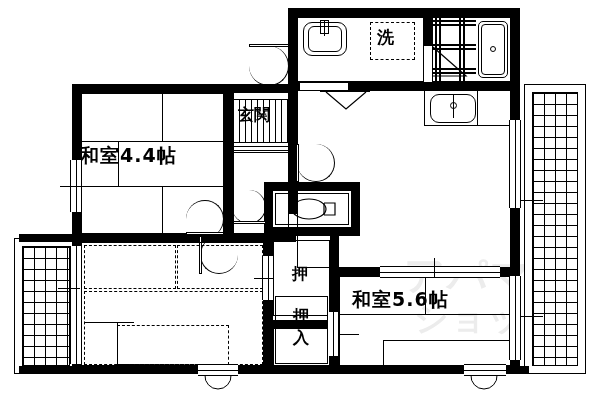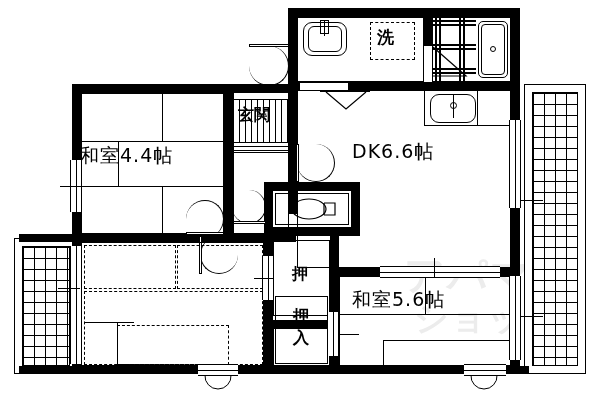--- a/index.html
+++ b/index.html
@@ -5,21 +5,21 @@
   html,body{margin:0;padding:0;background:#fff;}
   body{width:600px;height:400px;font-family:"DejaVu Sans","Liberation Sans",sans-serif;}
   #plan{position:relative;width:600px;height:400px;overflow:hidden;background:#ffffff;}
 
   
   .w{position:absolute;background:#000;}              
   .tl{position:absolute;border:1px solid #000;box-sizing:border-box;} 
   .hl{position:absolute;background:#000;height:1px;}  
   .vl{position:absolute;background:#000;width:1px;}   
   .dash{position:absolute;border:1px dashed #000;box-sizing:border-box;}
-  .lbl{position:absolute;white-space:nowrap;color:#000;font-weight:400;letter-spacing:1px;}
+  .lbl{position:absolute;white-space:nowrap;color:#000;font-weight:700;letter-spacing:1px;}
 
   
   .room-label{font-size:19px;line-height:19px;font-family:"DejaVu Sans","Liberation Sans",sans-serif;}
   .small-label{font-size:13px;line-height:13px;font-weight:700;}
   .tiny-label{font-size:11px;line-height:12px;font-weight:700;text-align:center;}
 
   
   .lattice{position:absolute;border:1px solid #000;box-sizing:border-box;
     background-image:
       repeating-linear-gradient(to right,#000 0 1px,transparent 1px 11px),
@@ -121,21 +121,20 @@
   <div class="lbl room-label" style="left:80px;top:146px;">和室4.4帖</div>
 
   <div class="slide-v" style="left:70px;top:160px;width:12px;height:52px;"></div>
   <div class="vl" style="left:76px;top:160px;height:52px;"></div>
   <div class="hl" style="left:60px;top:186px;width:22px;"></div>
 
   <div class="arc arc-tr" style="left:186px;top:200px;width:38px;height:38px;"></div>
   <div class="leaf" style="left:186px;top:232px;width:38px;height:3px;"></div>
 
   <div class="tl" style="left:297px;top:90px;width:214px;height:178px;"></div>
-  <div class="lbl room-label" style="left:352px;top:142px;">DK6.6帖</div>
 
   <div class="tl" style="left:424px;top:90px;width:87px;height:36px;"></div>
   <div class="fix round" style="left:430px;top:94px;width:46px;height:29px;"></div>
   <div class="vl" style="left:453px;top:94px;height:24px;"></div>
   <div class="tl round" style="left:450px;top:102px;width:7px;height:7px;border-radius:50%;"></div>
   <div class="vl" style="left:477px;top:90px;height:36px;"></div>
 
   <div class="w" style="left:320px;top:88px;width:50px;height:4px;"></div>
   <div class="tl" style="left:328px;top:92px;width:0;height:0;border-left:16px solid transparent;border-right:16px solid transparent;border-top:16px solid #fff;border-bottom:none;"></div>
   <svg style="position:absolute;left:324px;top:91px;width:44px;height:20px;" viewBox="0 0 44 20">

